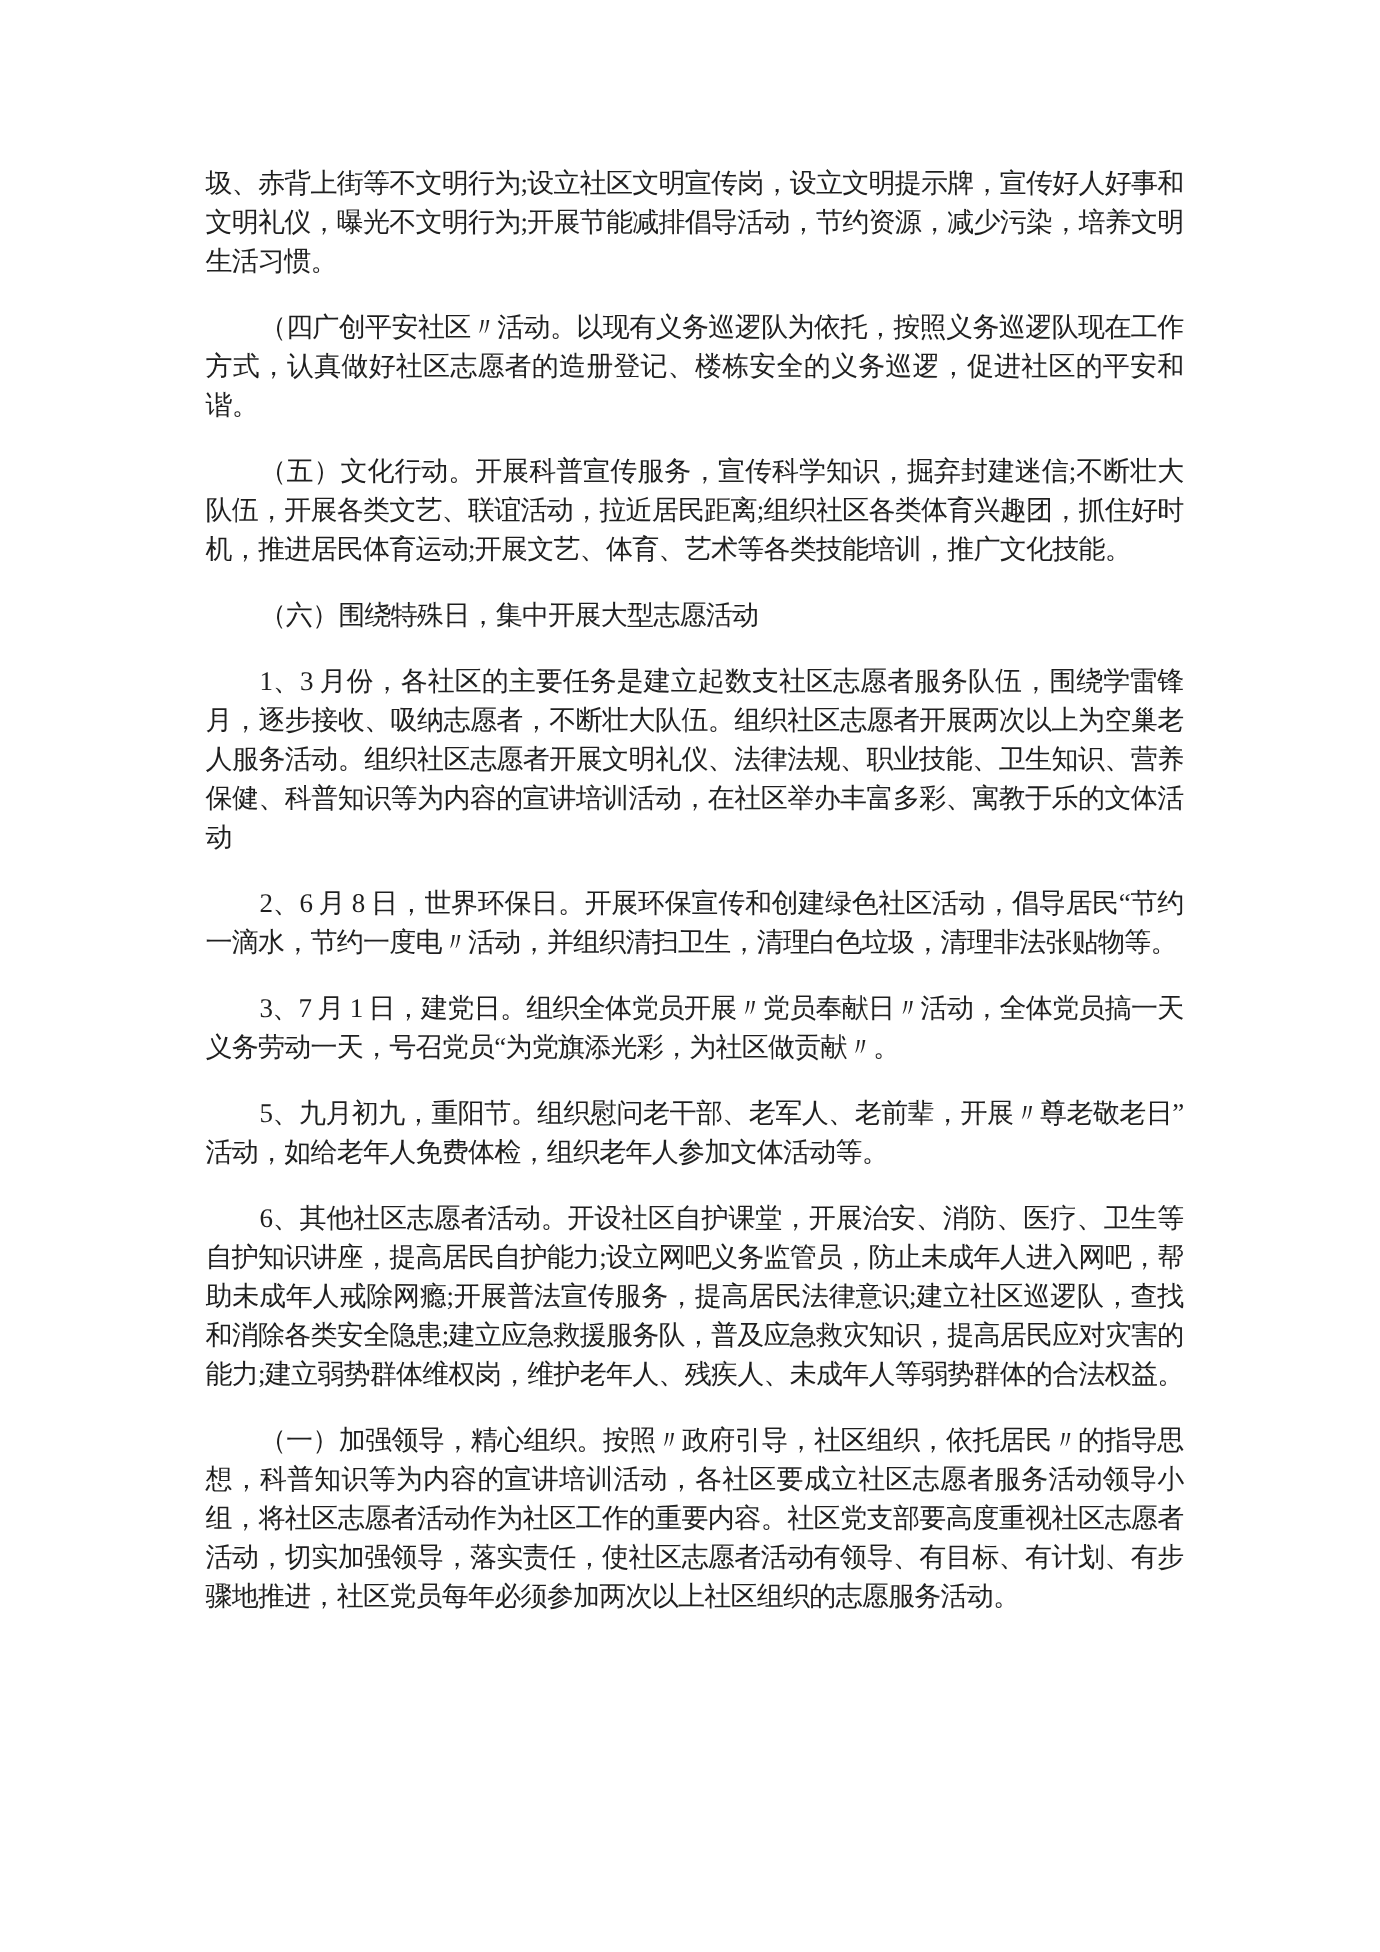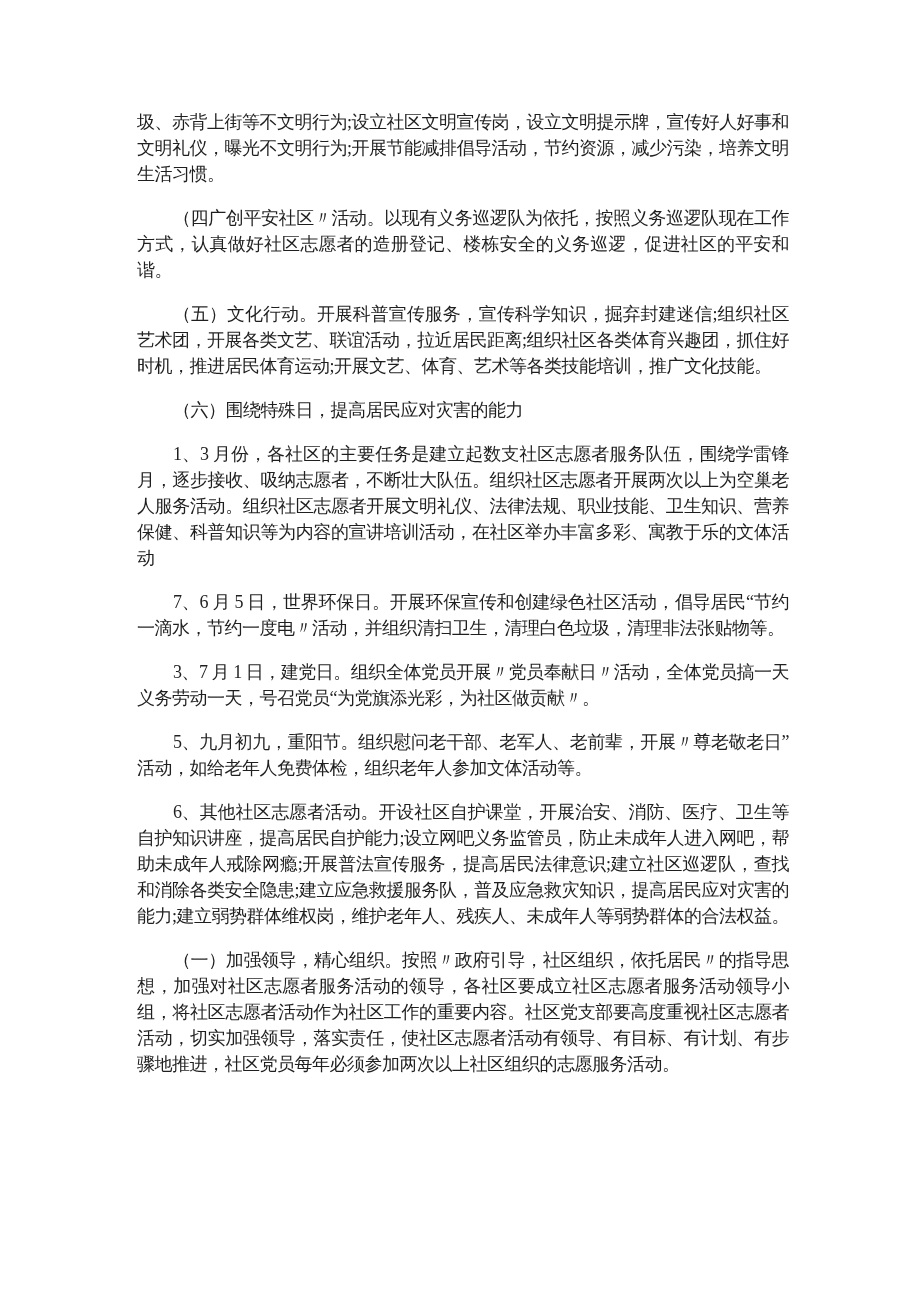--- a/index.html
+++ b/index.html
@@ -32,21 +32,21 @@
   .para.noindent {
     text-indent: 0;
   }
 </style>
 </head>
 <body>
 
 <main class="page" style="background: rgb(255, 255, 255); color: rgb(31, 31, 31);">
   <p class="para noindent">圾、赤背上街等不文明行为;设立社区文明宣传岗，设立文明提示牌，宣传好人好事和文明礼仪，曝光不文明行为;开展节能减排倡导活动，节约资源，减少污染，培养文明生活习惯。</p>
   <p class="para indent">（四广创平安社区〃活动。以现有义务巡逻队为依托，按照义务巡逻队现在工作方式，认真做好社区志愿者的造册登记、楼栋安全的义务巡逻，促进社区的平安和谐。</p>
-  <p class="para indent">（五）文化行动。开展科普宣传服务，宣传科学知识，掘弃封建迷信;组织社区艺术团，开展各类文艺、联谊活动，拉近居民距离;组织社区各类体育兴趣团，抓住好时机，推进居民体育运动;开展文艺、体育、艺术等各类技能培训，推广文化技能。</p>
-  <p class="para indent">（六）围绕特殊日，提高居民应对灾害的能力</p>
+  <p class="para indent">（五）文化行动。开展科普宣传服务，宣传科学知识，掘弃封建迷信;不断壮大队伍，开展各类文艺、联谊活动，拉近居民距离;组织社区各类体育兴趣团，抓住好时机，推进居民体育运动;开展文艺、体育、艺术等各类技能培训，推广文化技能。</p>
+  <p class="para indent">（六）围绕特殊日，集中开展大型志愿活动</p>
   <p class="para indent">1、3 月份，各社区的主要任务是建立起数支社区志愿者服务队伍，围绕学雷锋月，逐步接收、吸纳志愿者，不断壮大队伍。组织社区志愿者开展两次以上为空巢老人服务活动。组织社区志愿者开展文明礼仪、法律法规、职业技能、卫生知识、营养保健、科普知识等为内容的宣讲培训活动，在社区举办丰富多彩、寓教于乐的文体活动</p>
-  <p class="para indent">7、6 月 5 日，世界环保日。开展环保宣传和创建绿色社区活动，倡导居民“节约一滴水，节约一度电〃活动，并组织清扫卫生，清理白色垃圾，清理非法张贴物等。</p>
+  <p class="para indent">2、6 月 8 日，世界环保日。开展环保宣传和创建绿色社区活动，倡导居民“节约一滴水，节约一度电〃活动，并组织清扫卫生，清理白色垃圾，清理非法张贴物等。</p>
   <p class="para indent">3、7 月 1 日，建党日。组织全体党员开展〃党员奉献日〃活动，全体党员搞一天义务劳动一天，号召党员“为党旗添光彩，为社区做贡献〃。</p>
   <p class="para indent">5、九月初九，重阳节。组织慰问老干部、老军人、老前辈，开展〃尊老敬老日”活动，如给老年人免费体检，组织老年人参加文体活动等。</p>
   <p class="para indent">6、其他社区志愿者活动。开设社区自护课堂，开展治安、消防、医疗、卫生等自护知识讲座，提高居民自护能力;设立网吧义务监管员，防止未成年人进入网吧，帮助未成年人戒除网瘾;开展普法宣传服务，提高居民法律意识;建立社区巡逻队，查找和消除各类安全隐患;建立应急救援服务队，普及应急救灾知识，提高居民应对灾害的能力;建立弱势群体维权岗，维护老年人、残疾人、未成年人等弱势群体的合法权益。</p>
-  <p class="para indent">（一）加强领导，精心组织。按照〃政府引导，社区组织，依托居民〃的指导思想，加强对社区志愿者服务活动的领导，各社区要成立社区志愿者服务活动领导小组，将社区志愿者活动作为社区工作的重要内容。社区党支部要高度重视社区志愿者活动，切实加强领导，落实责任，使社区志愿者活动有领导、有目标、有计划、有步骤地推进，社区党员每年必须参加两次以上社区组织的志愿服务活动。</p>
+  <p class="para indent">（一）加强领导，精心组织。按照〃政府引导，社区组织，依托居民〃的指导思想，科普知识等为内容的宣讲培训活动，各社区要成立社区志愿者服务活动领导小组，将社区志愿者活动作为社区工作的重要内容。社区党支部要高度重视社区志愿者活动，切实加强领导，落实责任，使社区志愿者活动有领导、有目标、有计划、有步骤地推进，社区党员每年必须参加两次以上社区组织的志愿服务活动。</p>
 </main>
 
 </body></html>

